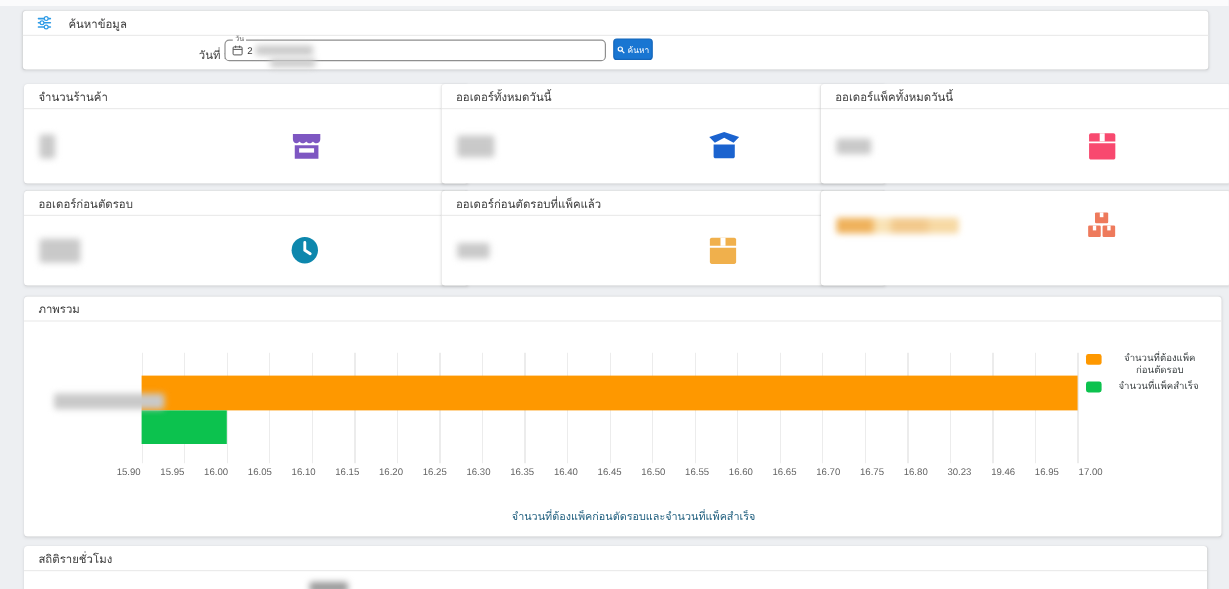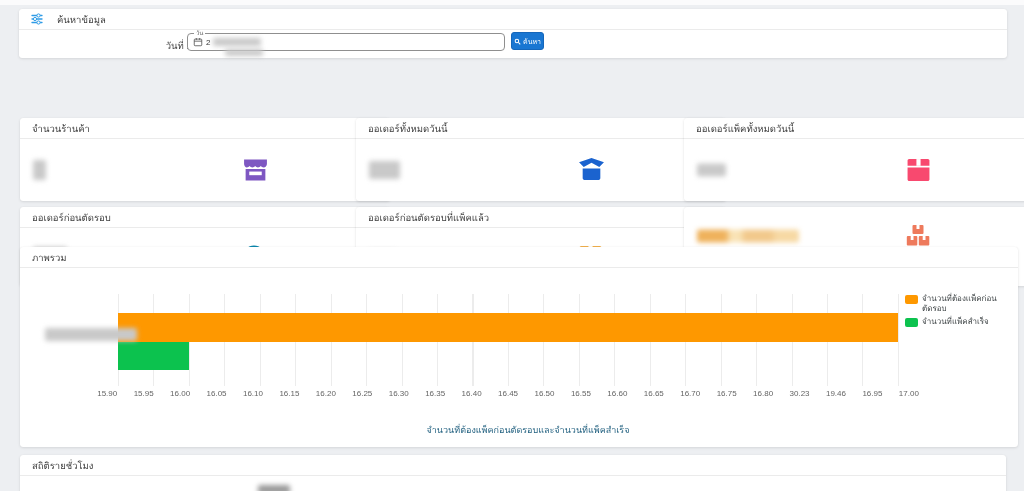--- a/index.html
+++ b/index.html
@@ -38,24 +38,24 @@
   .redact.inline { display:inline-block; }
   .date-redact { width:48px; height:8px; }
   .date-redact2 { position:absolute; left:206px; top:19px; width:38px; height:7px; }
   .search-btn {
     position:absolute; left:492px; top:2px; width:33px; height:18px;
     background:#1976d2; border:1px solid #1566ba; border-radius:3px;
     display:flex; align-items:center; justify-content:center; gap:2px;
     color:#fff; font-size:7px; cursor:pointer;
   }
   
-  .stat-card { width:370px;margin-top:48px; }
+  .stat-card { width:370px; }
   .stat-row1 { top:70px; height:83px; }
   .stat-row2 { top:159px; height:79px; }
-  .col1 { left:20px; } .col2 { left:356px; } .col3 { left:684px; }
+  .col1 { left:20px; } .col2 { left:368px; } .col3 { left:684px; }
   .stat-body { position:relative; height:calc(100% - 22px); }
   .stat-value { position:absolute; left:13px; top:50%; transform:translateY(-50%); }
   .stat-icon  { position:absolute; left:222px; top:50%; transform:translateY(-50%); width:27px; height:25px; }
   .v1 { width:13px; height:20px; }
   .v2 { width:31px; height:18px; }
   .v3 { width:29px; height:13px; }
   .v4 { width:34px; height:20px; }
   .v5 { width:27px; height:13px; }
   .v6 { width:102px; height:13px;
         background:linear-gradient(90deg,#efb25c 0 28%,#f9e3b6 33% 42%,#f2c98c 47% 72%,#f7d9a4 78% 100%); }
@@ -68,21 +68,21 @@
   .bar { position:absolute; }
   .bar-orange { left:98px; top:66px; width:780px; height:29px; background:#fe9800; }
   .bar-green  { left:98px; top:95px; width:71px;  height:28px; background:#0cc24e; }
   .cat-redact { position:absolute; left:25px; top:81px; width:92px; height:13px; }
   .xticks {
     position:absolute; left:77px; top:142px; width:822px;
     display:flex; justify-content:space-between;gap:16px;
   }
   .tick { width:42px; text-align:center; font-size:8px; color:#646464; }
   .legend { position:absolute; left:885px; top:47px; width:96px; font-size:8px; color:#373d3f; }
-  .legend-item { display:flex; gap:4px; margin-bottom:4px; cursor:pointer; line-height:9.5px; }
+  .legend-item { display:flex; gap:14px; margin-bottom:4px; cursor:pointer; line-height:9.5px;text-align:center; }
   .swatch { width:13px; height:9px; border-radius:2px; flex:0 0 13px; margin-top:1px; }
   .sw-orange { background:#fe9800; }
   .sw-green { background:#0cc24e; }
   .axis-title { position:absolute; left:98px; top:176px; width:820px; text-align:center; font-size:9px; color:#1d5d7d; }
   
   #hourly-card { left:20px; top:455px; width:986px; height:60px; }
   .hourly-redact { position:absolute; left:238px; top:30px; width:32px; height:9px; background:#9a9a9a; }
   svg { display:block; }
 </style>
 </head>

